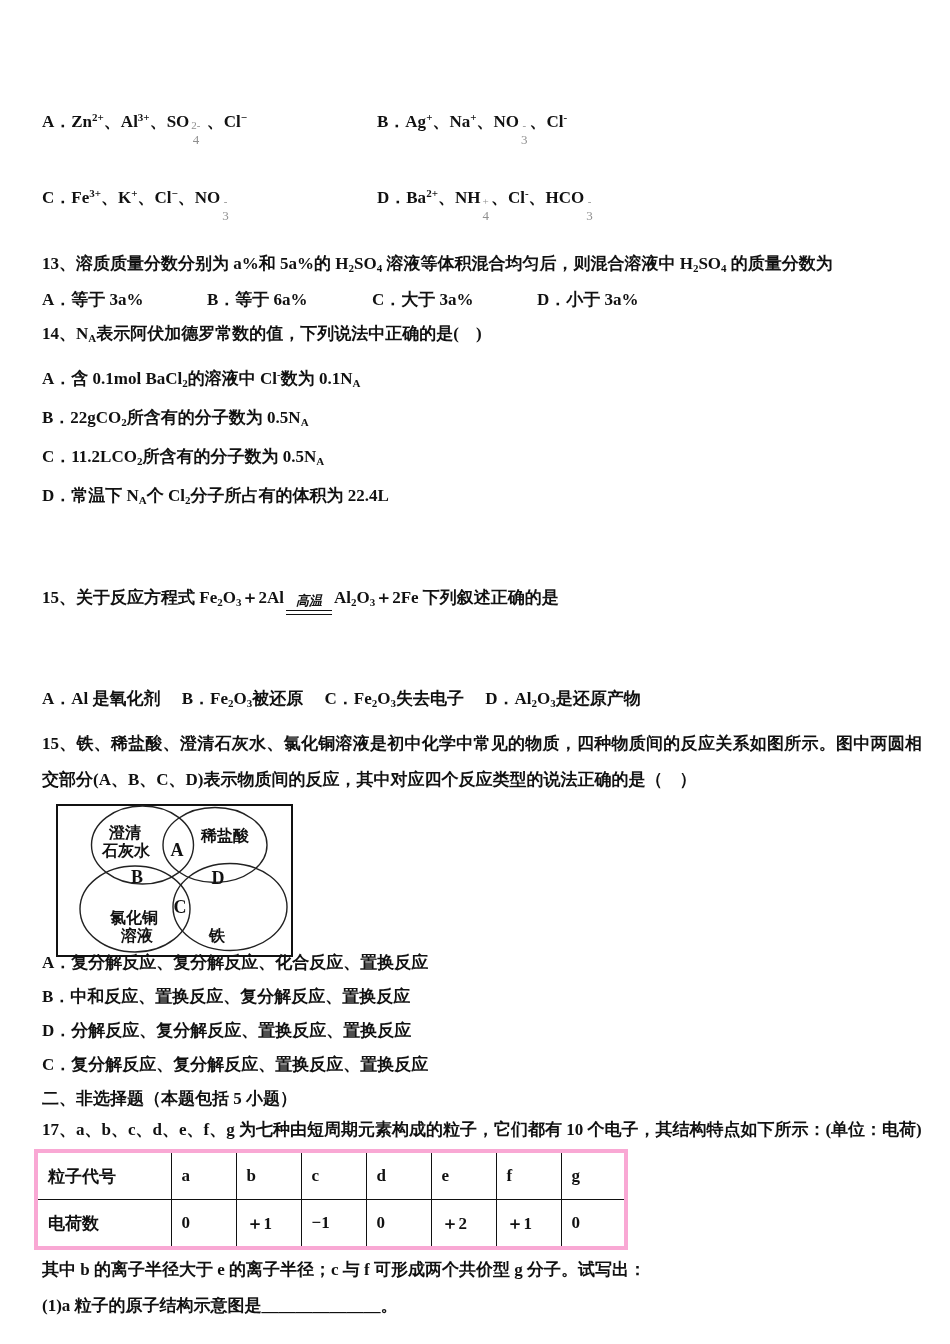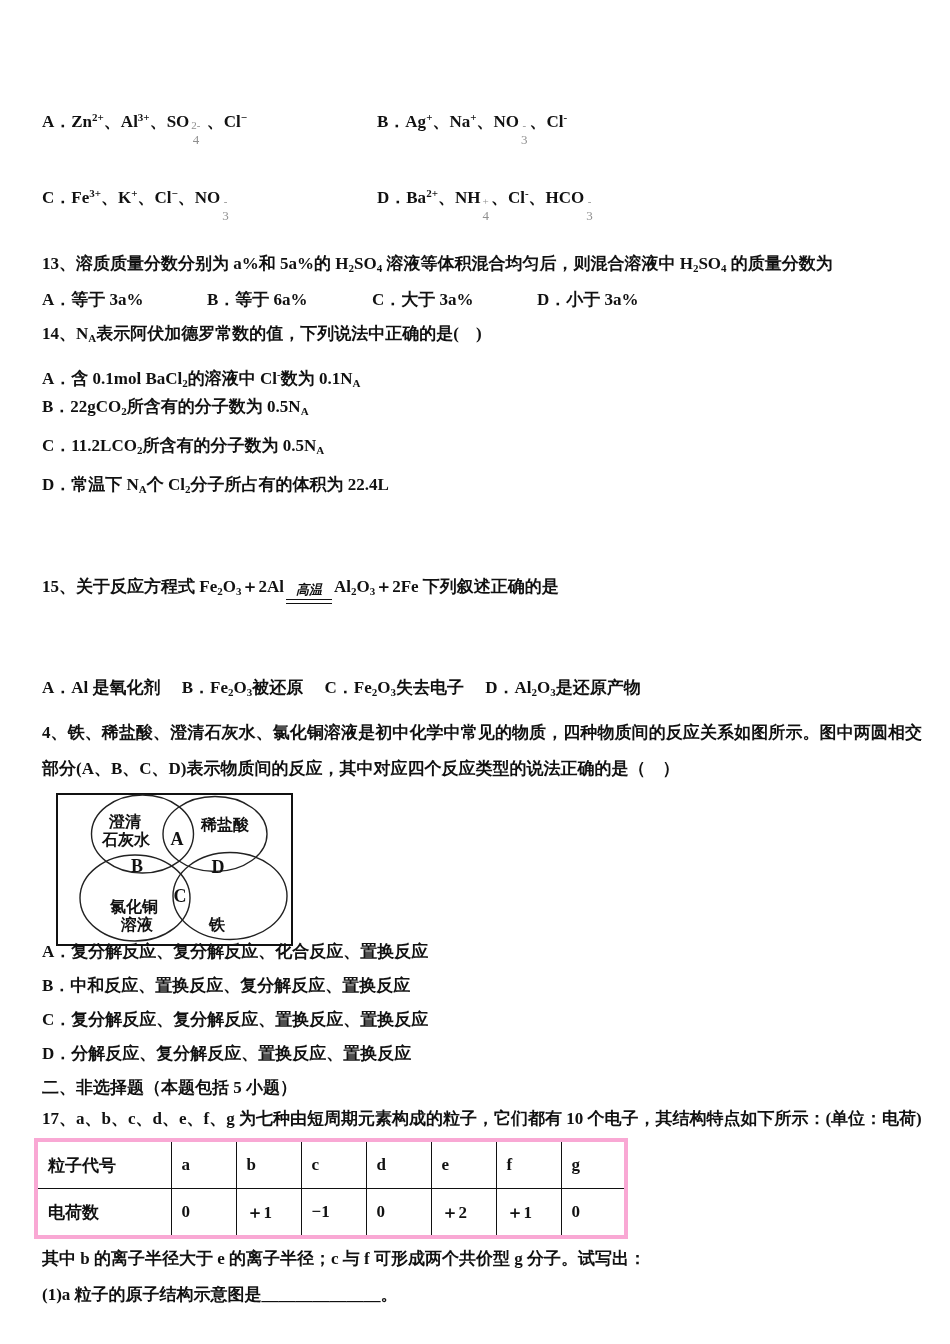--- a/index.html
+++ b/index.html
@@ -54,28 +54,28 @@
   <div class="line" style="margin-top:30px;"><span>13、溶质质量分数分别为 a%和 5a%的 H</span><span class="sub">2</span><span>SO</span><span class="sub">4</span><span> 溶液等体积混合均匀后，则混合溶液中 H</span><span class="sub">2</span><span>SO</span><span class="sub">4</span><span> 的质量分数为</span></div>
   <div class="optrow4 line" style="margin-top:8px;font-family:Liberation Serif, serif;">
     <span>A．等于 3a%</span>
     <span>B．等于 6a%</span>
     <span>C．大于 3a%</span>
     <span>D．小于 3a%</span>
   </div>
 
   <div class="line" style="margin-top:11px;"><span>14、N</span><span class="sub">A</span><span>表示阿伏加德罗常数的值，下列说法中正确的是(　)</span></div>
   <div class="line" style="margin-top:13px;"><span>A．含 0.1mol BaCl</span><span class="sub">2</span><span>的溶液中 Cl</span><span class="sup">-</span><span>数为 0.1N</span><span class="sub">A</span></div>
-  <div class="line" style=""><span>B．22gCO</span><span class="sub">2</span><span>所含有的分子数为 0.5N</span><span class="sub">A</span></div>
+  <div class="line" style="margin-top:11px;"><span>B．22gCO</span><span class="sub">2</span><span>所含有的分子数为 0.5N</span><span class="sub">A</span></div>
   <div class="line" style="margin-top:11px;"><span>C．11.2LCO</span><span class="sub">2</span><span>所含有的分子数为 0.5N</span><span class="sub">A</span></div>
   <div class="line" style="margin-top:11px;"><span>D．常温下 N</span><span class="sub">A</span><span>个 Cl</span><span class="sub">2</span><span>分子所占有的体积为 22.4L</span></div>
 
   <div class="line" style="margin-top:34px;"><span>15、关于反应方程式 Fe</span><span class="sub">2</span><span>O</span><span class="sub">3</span><span>＋2Al</span><span class="eq"><span class="eq-label">高温</span><span class="eq-line"></span></span><span>Al</span><span class="sub">2</span><span>O</span><span class="sub">3</span><span>＋2Fe 下列叙述正确的是</span></div>
   <div class="line" style="margin-top:72px;"><span>A．Al 是氧化剂　 B．Fe</span><span class="sub">2</span><span>O</span><span class="sub">3</span><span>被还原　 C．Fe</span><span class="sub">2</span><span>O</span><span class="sub">3</span><span>失去电子　 D．Al</span><span class="sub">2</span><span>O</span><span class="sub">3</span><span>是还原产物</span></div>
 
-  <div class="justify" style="margin-top:11px;">4、铁、稀盐酸、澄清石灰水、氯化铜溶液是初中化学中常见的物质，四种物质间的反应关系如图所示。图中两圆相交部分(A、B、C、D)表示物质间的反应，其中对应四个反应类型的说法正确的是（　）</div>
+  <div class="justify" style="margin-top:11px;">15、铁、稀盐酸、澄清石灰水、氯化铜溶液是初中化学中常见的物质，四种物质间的反应关系如图所示。图中两圆相交部分(A、B、C、D)表示物质间的反应，其中对应四个反应类型的说法正确的是（　）</div>
 
   <div class="venn-wrap">
     <svg width="237" height="153" viewBox="0 0 237 153">
       <rect x="1" y="1" width="235" height="151" fill="none" stroke="#111" stroke-width="2"></rect>
       <ellipse cx="86.5" cy="41" rx="51" ry="39" fill="none" stroke="#222" stroke-width="1.4"></ellipse>
       <ellipse cx="159" cy="41" rx="52" ry="37.5" fill="none" stroke="#222" stroke-width="1.4"></ellipse>
       <ellipse cx="79" cy="105" rx="55" ry="43" fill="none" stroke="#222" stroke-width="1.4"></ellipse>
       <ellipse cx="174" cy="103" rx="57" ry="43.5" fill="none" stroke="#222" stroke-width="1.4"></ellipse>
       <text x="69" y="34" text-anchor="middle" class="vzh">澄清</text>
       <text x="70" y="52" text-anchor="middle" class="vzh">石灰水</text>
@@ -85,22 +85,22 @@
       <text x="162" y="80" text-anchor="middle" class="vlt">D</text>
       <text x="124" y="109" text-anchor="middle" class="vlt">C</text>
       <text x="78" y="119" text-anchor="middle" class="vzh">氯化铜</text>
       <text x="81" y="137" text-anchor="middle" class="vzh">溶液</text>
       <text x="161" y="137" text-anchor="middle" class="vzh">铁</text>
     </svg>
   </div>
 
   <div class="line" style="margin-top:20px;">A．复分解反应、复分解反应、化合反应、置换反应</div>
   <div class="line" style="margin-top:11px;">B．中和反应、置换反应、复分解反应、置换反应</div>
+  <div class="line" style="margin-top:11px;">D．分解反应、复分解反应、置换反应、置换反应</div>
   <div class="line" style="margin-top:11px;">C．复分解反应、复分解反应、置换反应、置换反应</div>
-  <div class="line" style="margin-top:11px;">D．分解反应、复分解反应、置换反应、置换反应</div>
 
   <div class="line" style="margin-top:11px;">二、非选择题（本题包括 5 小题）</div>
 
   <div class="line" style="margin-top:8px;">17、a、b、c、d、e、f、g 为七种由短周期元素构成的粒子，它们都有 10 个电子，其结构特点如下所示：(单位：电荷)</div>
 
   <table class="ptable">
     <colgroup>
       <col style="width:135px">
         <col style="width:65px">
         <col style="width:65px">

